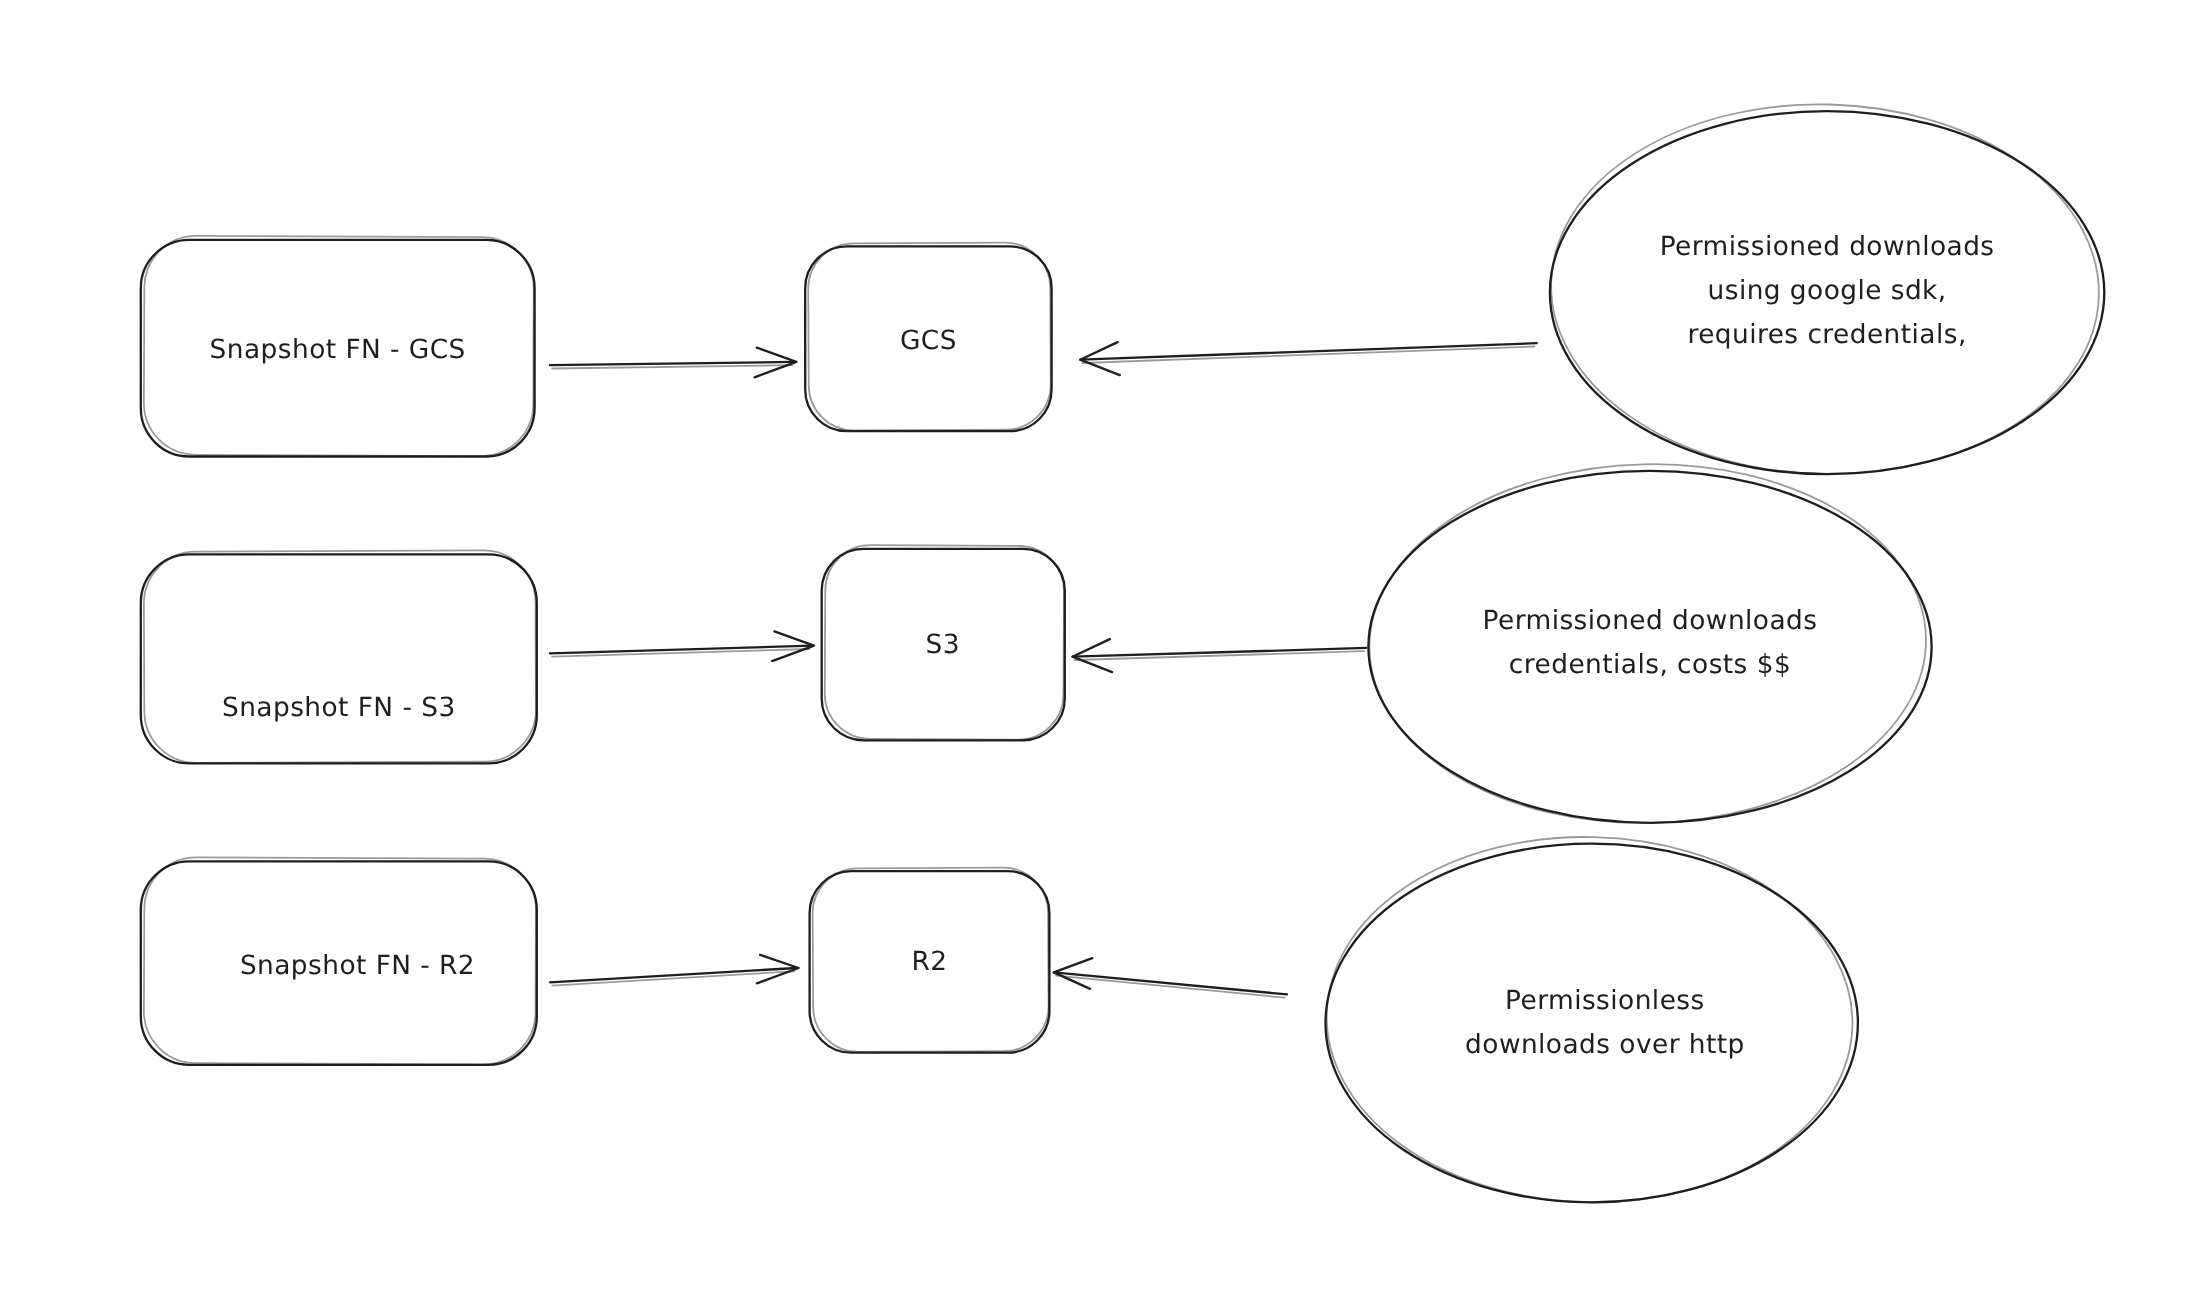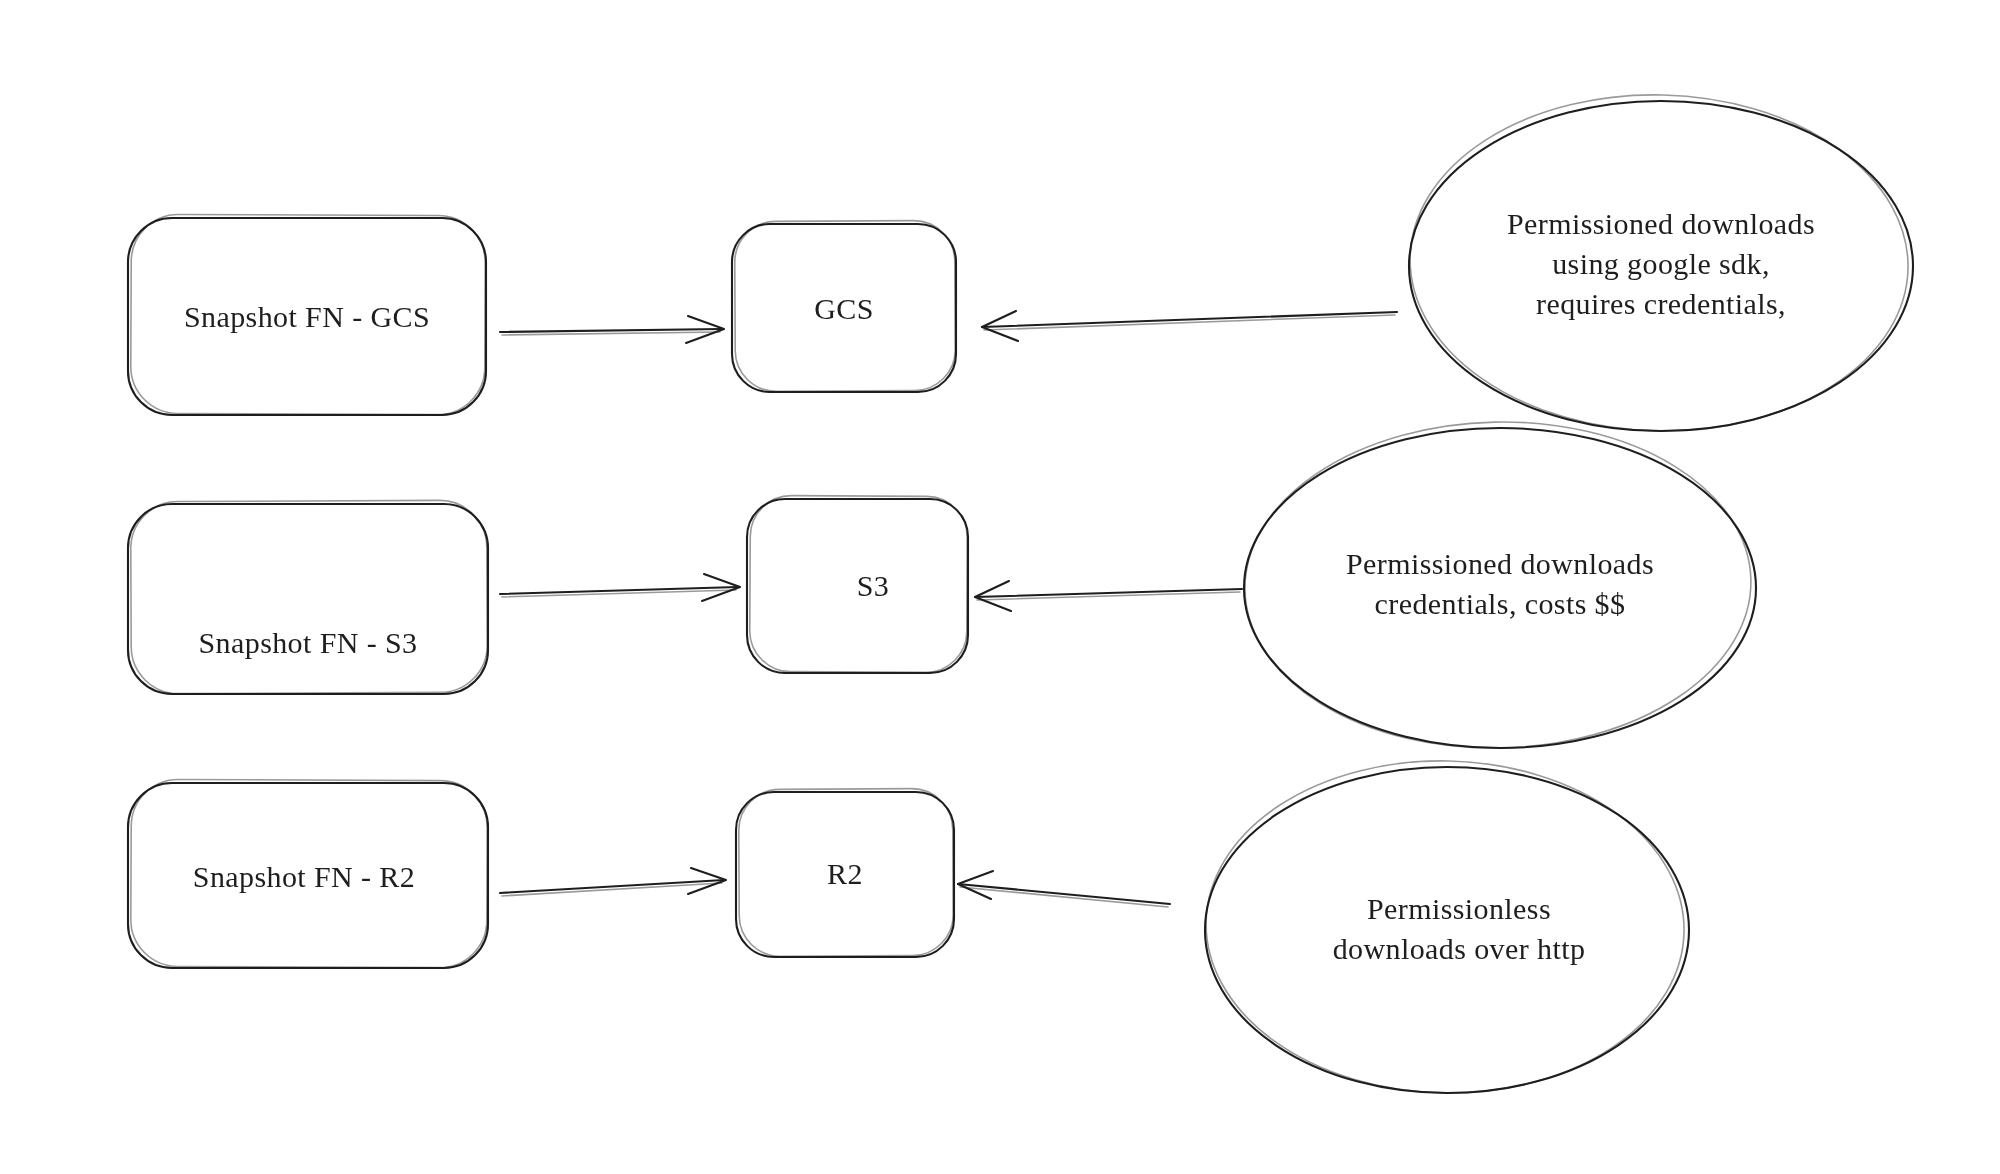--- a/index.html
+++ b/index.html
@@ -11,26 +11,25 @@
     overflow: hidden;
     font-family: "DejaVu Sans", sans-serif;
     color: #1e1e1e;
   }
   .stage svg { position: absolute; inset: 0; display: block; }
   .sk   { fill: none; stroke: #1e1e1e; stroke-width: 2.1; stroke-linecap: round; stroke-linejoin: round; }
   .sk2  { opacity: 0.45; stroke-width: 1.6; }
   .lbl {
     position: absolute;
     transform: translate(-50%, -50%);
-    font-size: 30px;
+    font-size: 24px;
     letter-spacing: 0.4px;
     white-space: nowrap;
     text-align: center;
     line-height: 1.0;
-    font-family: Liberation Serif, serif;
   }
   .note { line-height: 40px; }
   .note div { white-space: nowrap; }
 </style>
 </head>
 <body>
 
 <div class="stage">
 
   <svg viewBox="0 0 2000 1174" width="2000" height="1174">
@@ -107,26 +106,26 @@
 
   <div class="lbl" style="left:307px; top:317px;">Snapshot FN - GCS</div>
   <div class="lbl" style="left:844px; top:309px;">GCS</div>
   <div class="lbl note" style="left:1661px; top:264px;">
     <div>Permissioned downloads</div>
     <div>using google sdk,</div>
     <div>requires credentials,</div>
   </div>
 
   <div class="lbl" style="left:308px; top:599px;margin-top:44px;">Snapshot FN - S3</div>
-  <div class="lbl" style="left:857px; top:586px;margin-left:16px;">S3</div>
+  <div class="lbl" style="left:857px; top:586px;">S3</div>
   <div class="lbl note" style="left:1500px; top:584px;">
     <div>Permissioned downloads</div>
     <div>credentials, costs $$</div>
   </div>
 
-  <div class="lbl" style="left:304px; top:877px;text-align:center;">Snapshot FN - R2</div>
+  <div class="lbl" style="left:325px; top:877px;text-align:center;">Snapshot FN - R2</div>
   <div class="lbl" style="left:845px; top:874px;">R2</div>
   <div class="lbl note" style="left:1447px; top:929px;margin-left:12px;">
     <div>Permissionless</div>
     <div>downloads over http</div>
   </div>
 
 </div>
 
 </body></html>

